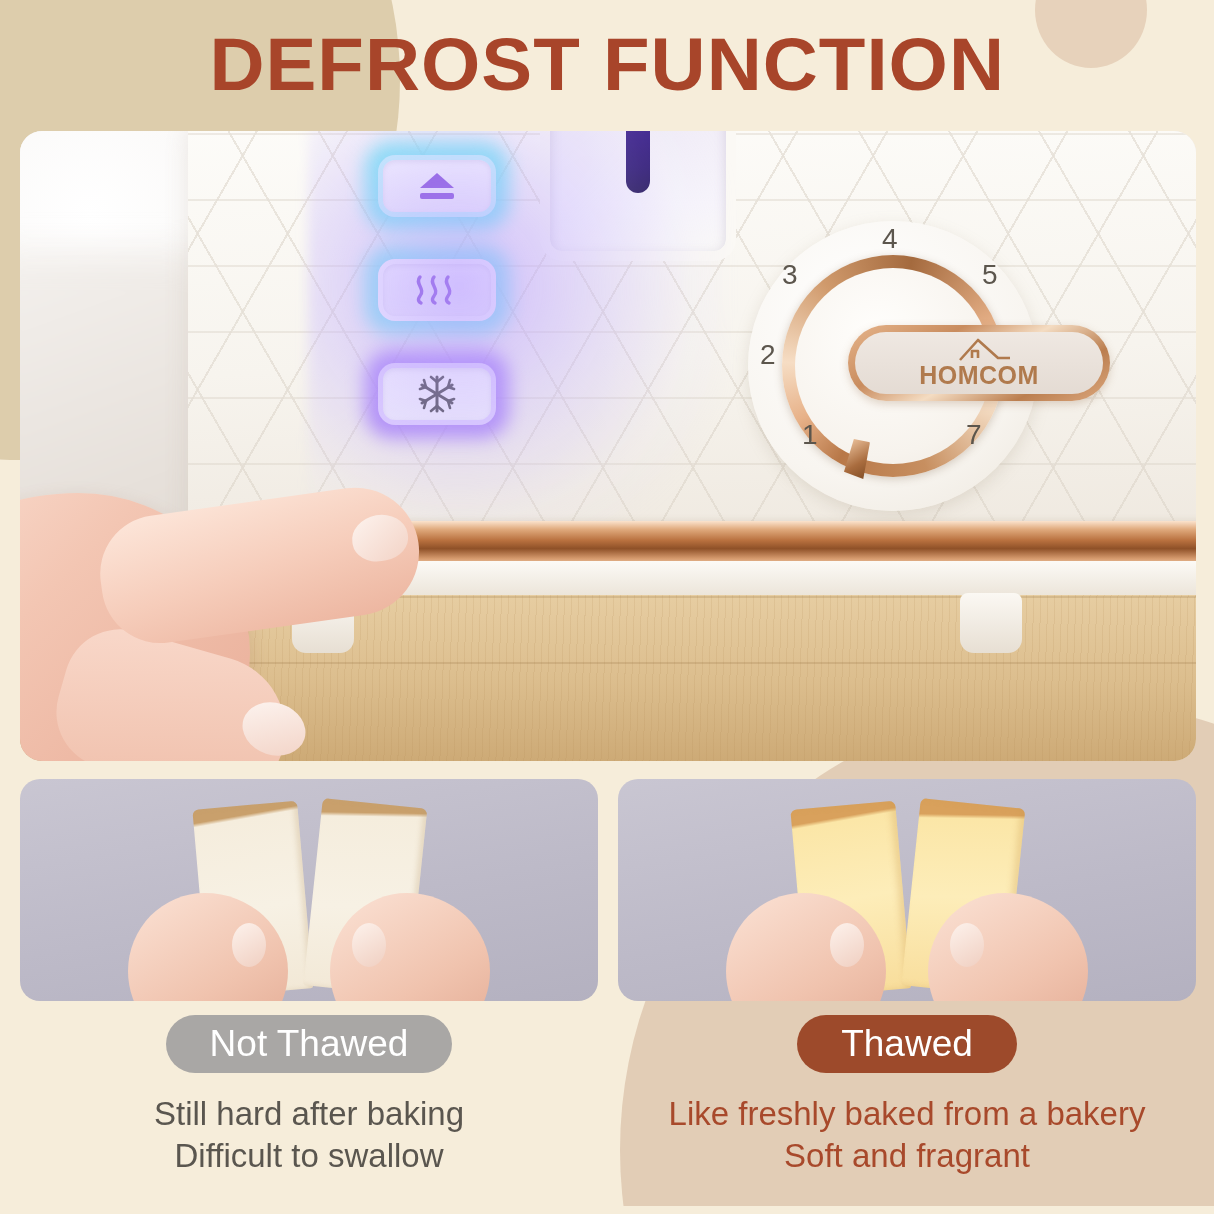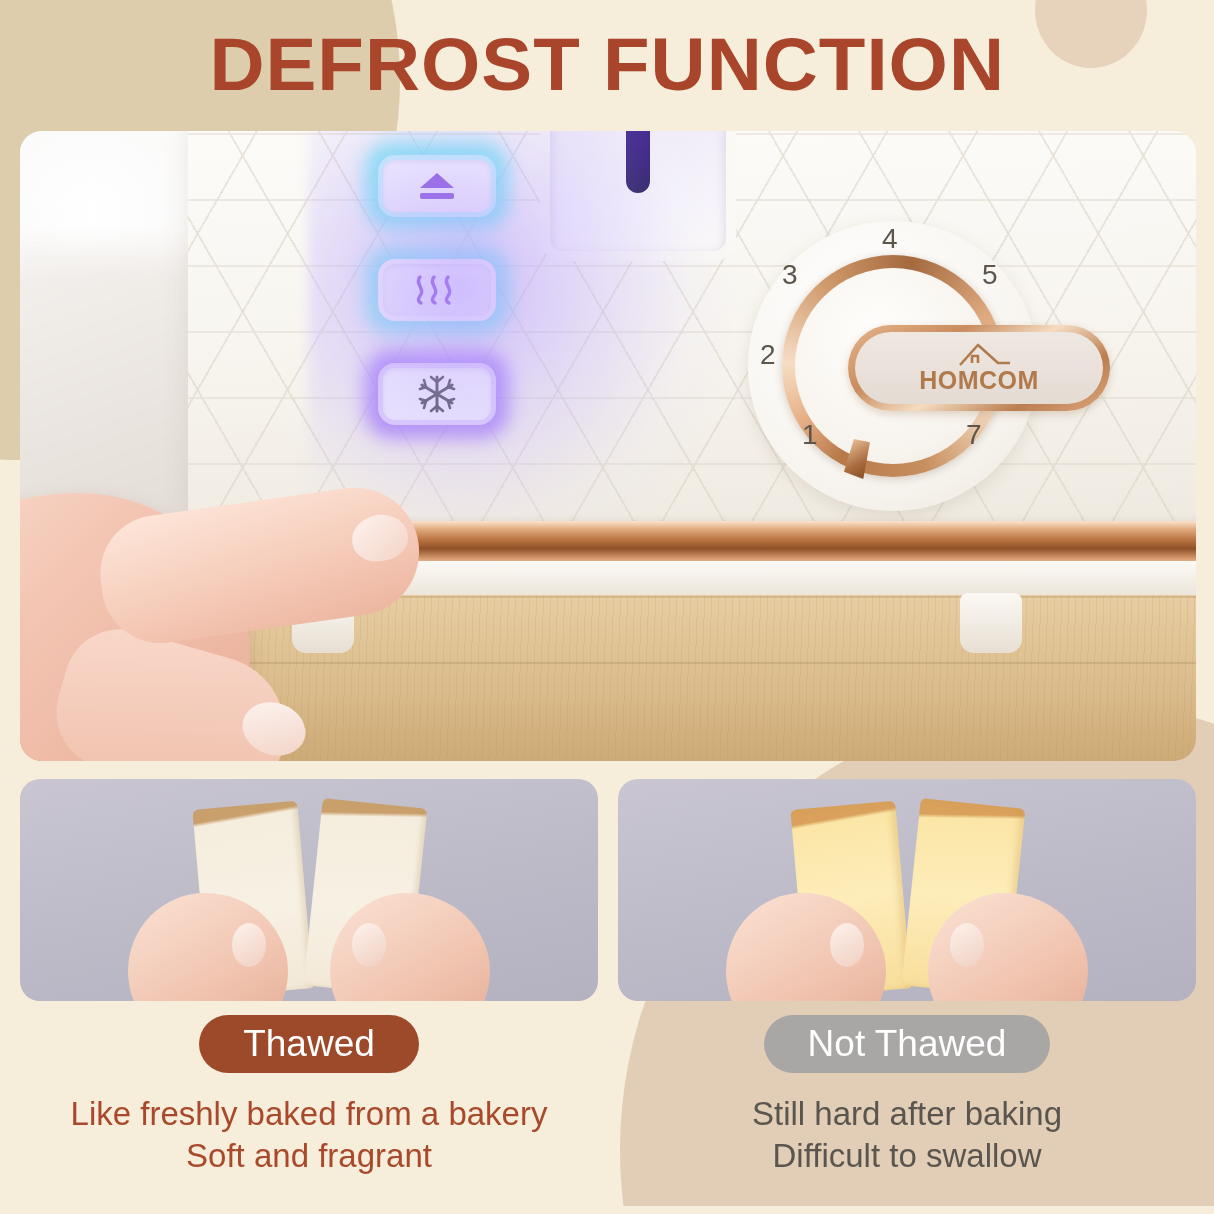--- a/index.html
+++ b/index.html
@@ -170,21 +170,21 @@
     clip-path:polygon(38% 0%, 100% 8%, 74% 100%, 0% 82%);
     border-radius:5px;
   }
   .dial-num {
     position:absolute; font-size:28px; color:#5c564d;
     font-family:"Liberation Sans", sans-serif;
   }
 
   
   .badge {
-    position:absolute; left:660px; top:212px; width:262px; height:86px;
+    position:absolute; left:660px; top:212px; width:262px; height:76px;
     border-radius:44px;
     background:linear-gradient(150deg,#e6b58c 0%, #c98c5e 30%, #f4dcc2 52%, #bb7e4f 76%, #dca87e 100%);
     padding:7px;
     box-shadow:0 3px 9px rgba(150,110,75,0.28);
   }
   .badge-inner {
     width:100%; height:100%; border-radius:40px;
     background:linear-gradient(180deg,#efe8e2 0%,#e4dbd3 100%);
     display:flex; flex-direction:column; align-items:center; justify-content:center;
     gap:1px;
@@ -477,28 +477,28 @@
     <div class="hand-sm r">
       <div class="fingernail-sm" style="left:22px; top:30px"></div>
     </div>
   </div>
 
 </div>
 
 <div class="labels">
 
   <div class="label-col">
+    <span class="pill gray">Not Thawed</span>
+    <div class="caption gray">
+      <div>Still hard after baking</div>
+      <div>Difficult to swallow</div>
+    </div>
+  </div>
+
+  <div class="label-col">
     <span class="pill brown">Thawed</span>
     <div class="caption brown">
       <div>Like freshly baked from a bakery</div>
       <div>Soft and fragrant</div>
     </div>
   </div>
 
-  <div class="label-col">
-    <span class="pill gray">Not Thawed</span>
-    <div class="caption gray">
-      <div>Still hard after baking</div>
-      <div>Difficult to swallow</div>
-    </div>
-  </div>
-
 </div>
 
 </body></html>

